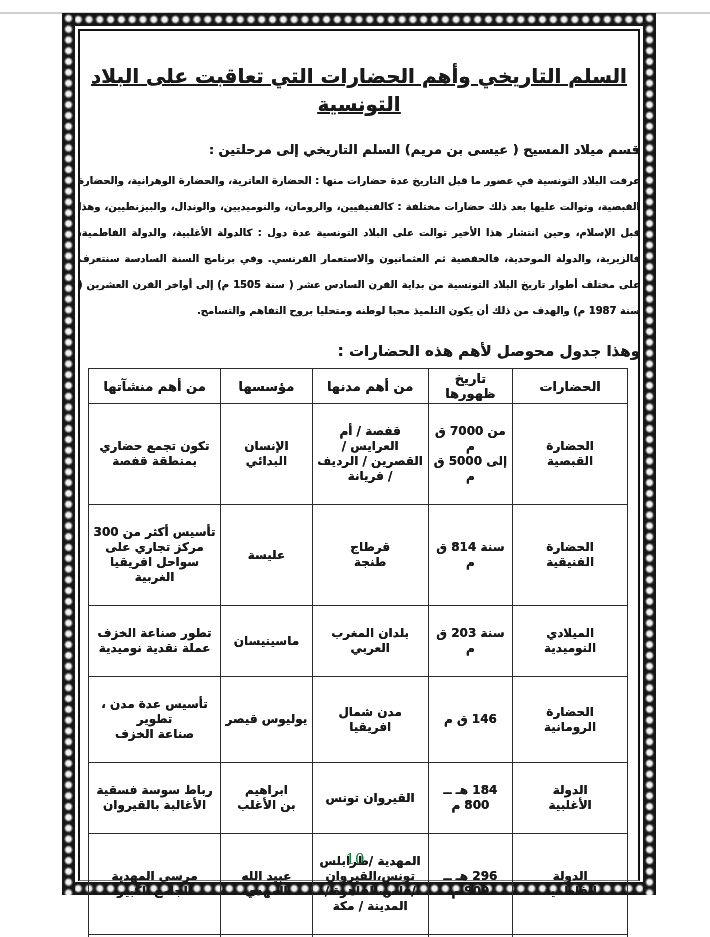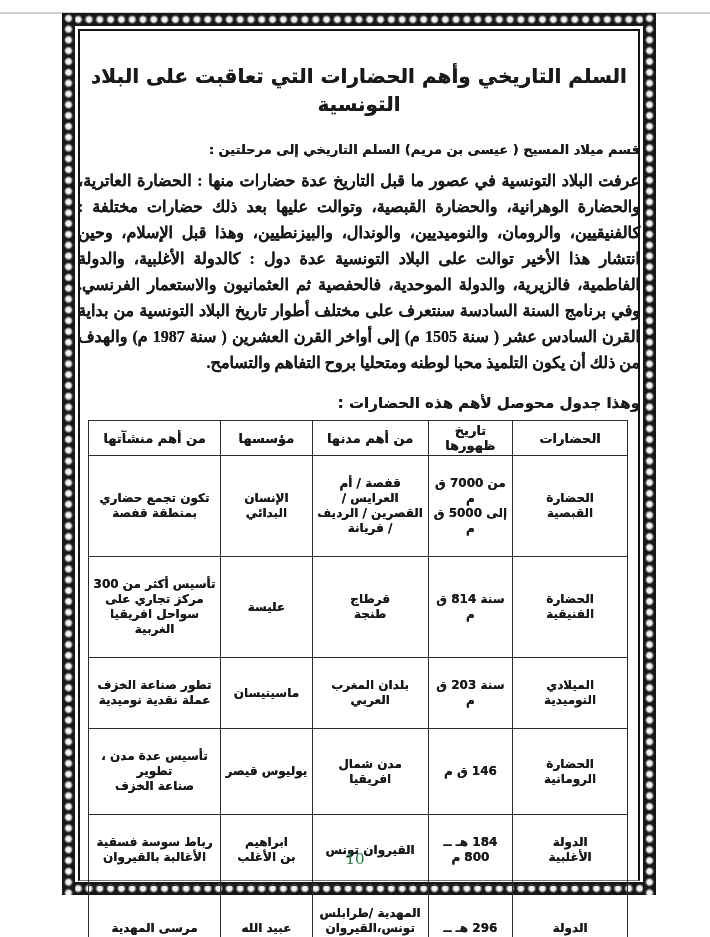--- a/index.html
+++ b/index.html
@@ -27,33 +27,34 @@
   .inner-line {
     position:absolute; left:16px; top:16px; right:16px; bottom:14px;
     border:2.5px solid #141414; border-bottom-color:#7a7a7a; border-bottom-width:1px;
   }
   
   .content { position:absolute; left:78px; top:30px; width:562px; }
   .page-title {
     margin-top:32px; text-align:center;
     font-size:20px; font-weight:700; line-height:28px;
     text-shadow:0 0 .5px #1a1a1a;
+    text-decoration:underline;
   }
   .lead {
     margin-top:20px; font-size:13px; font-weight:700; line-height:24px;
     text-shadow:0 0 .4px #1a1a1a;
   }
   ul.stages { margin-top:7px; padding-right:50px; list-style:disc; }
   ul.stages li {
     font-size:15px; font-weight:700; line-height:26px;
     text-shadow:0 0 .4px #1a1a1a;
   }
   .para {
-    margin-top:6px; font-size:16px; font-weight:700; line-height:26px;
-    text-align:justify; text-shadow:0 0 .4px #1a1a1a;font-family:Liberation Serif, serif;
+    margin-top:6px; font-size:10px; font-weight:700; line-height:26px;
+    text-align:justify; text-shadow:0 0 .4px #1a1a1a;
   }
   .caption {
     margin-top:16px; font-size:15px; font-weight:700; line-height:22px;
     text-shadow:0 0 .4px #1a1a1a;
   }
   table.civ {
     margin:6px 12px 0 auto; width:540px;
     border-collapse:collapse; table-layout:fixed;
   }
   table.civ th, table.civ td {

